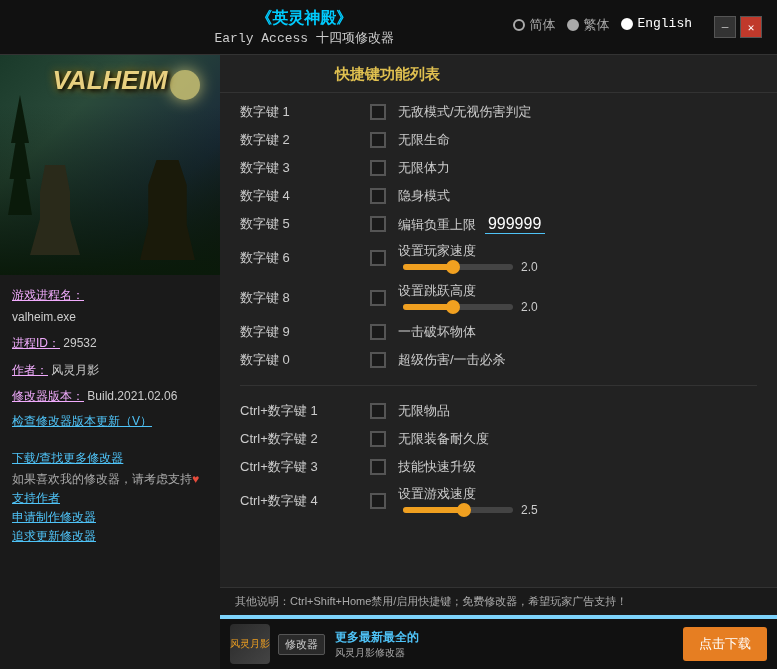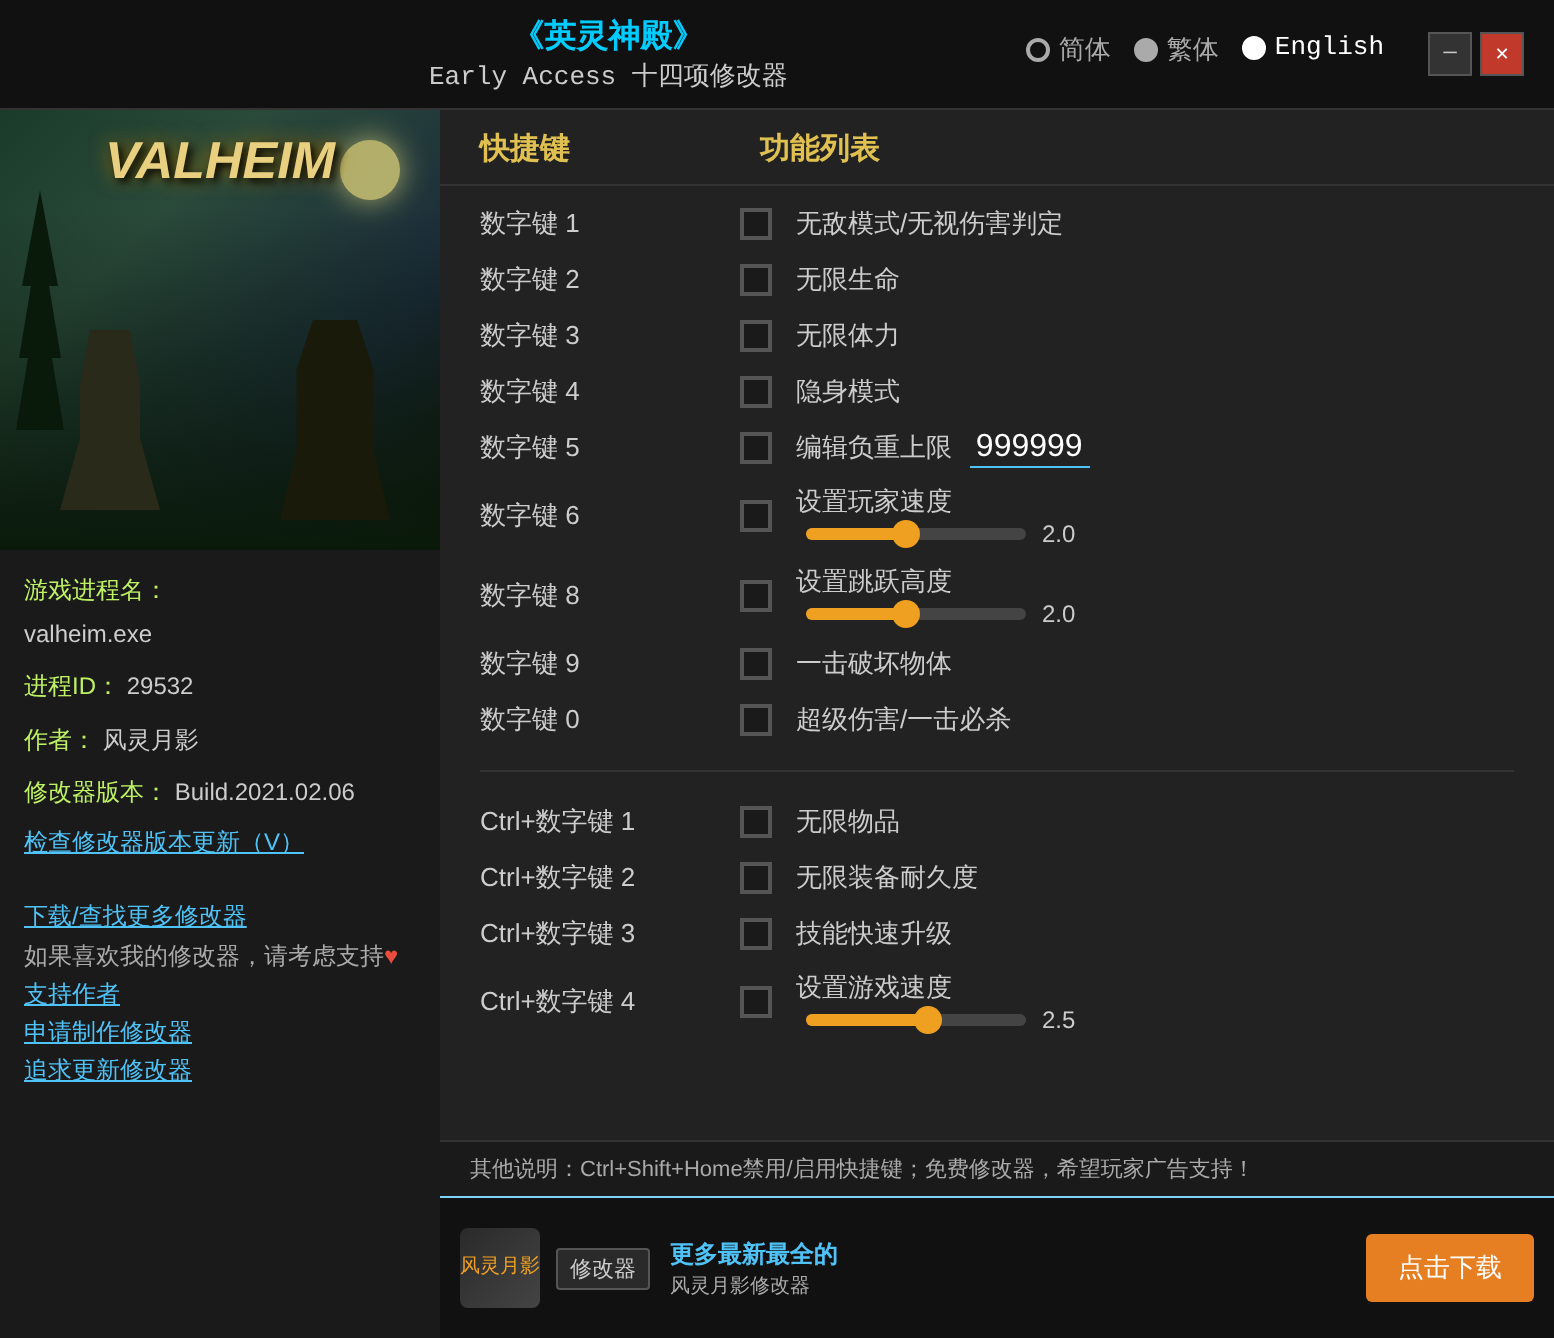--- a/index.html
+++ b/index.html
@@ -171,21 +171,22 @@
       opacity: 0.7;
     }
 
     .left-info {
       padding: 10px 12px;
       font-size: 12px;
       color: #aaa;
       line-height: 1.8;
     }
     .left-info .label {
-      color: #bef264;
+      color: #f0abfc;
+      text-decoration: underline;
     }
     .left-info .value {
       color: #ccc;
     }
     .version-link {
       color: #4fc3f7;
       cursor: pointer;
       font-size: 12px;
       text-decoration: underline;
     }
@@ -220,20 +221,21 @@
     .header-row {
       display: flex;
       padding: 10px 20px 8px;
       border-bottom: 1px solid #333;
     }
     .header-shortcuts {
       width: 140px;
       color: #e0c050;
       font-size: 15px;
       font-weight: bold;
+      text-align: right;
     }
     .header-functions {
       flex: 1;
       color: #e0c050;
       font-size: 15px;
       font-weight: bold;
     }
 
     
     .shortcuts-area {
@@ -321,22 +323,22 @@
       background: #1a1a1a;
       border-top: 1px solid #333;
       padding: 6px 15px;
       font-size: 11px;
       color: #aaa;
     }
 
     
     .ad-banner {
       background: #111;
-      border-top: 1px solid #7dd3fc;
-      height: 71px;
+      border-top: 4px solid #7dd3fc;
+      height: 54px;
       display: flex;
       align-items: center;
       padding: 0 10px;
       gap: 10px;
     }
     .ad-logo-area {
       display: flex;
       align-items: center;
       gap: 8px;
     }

